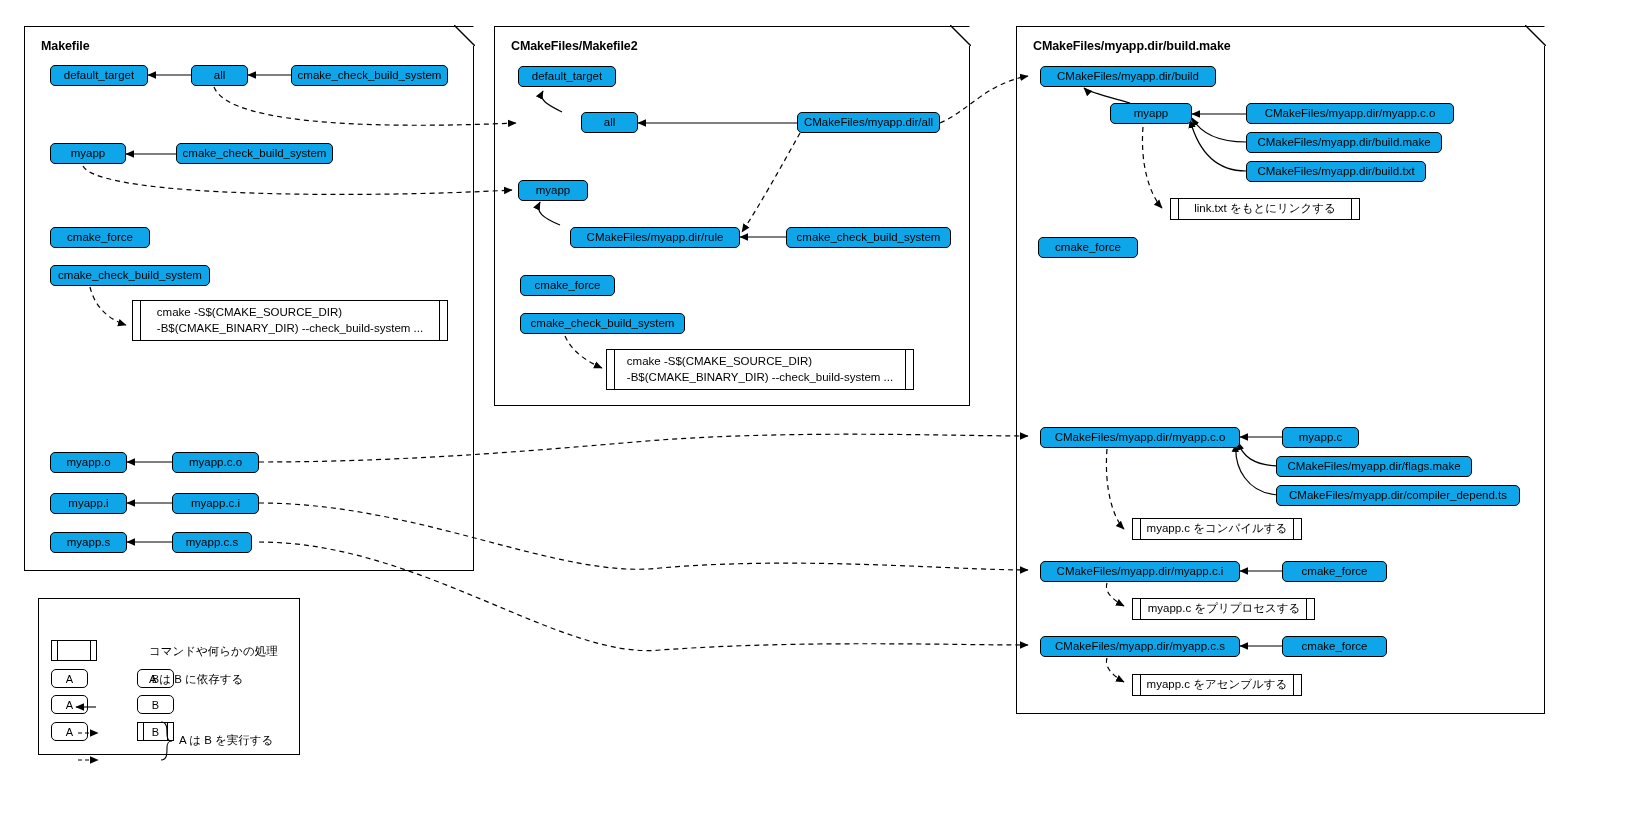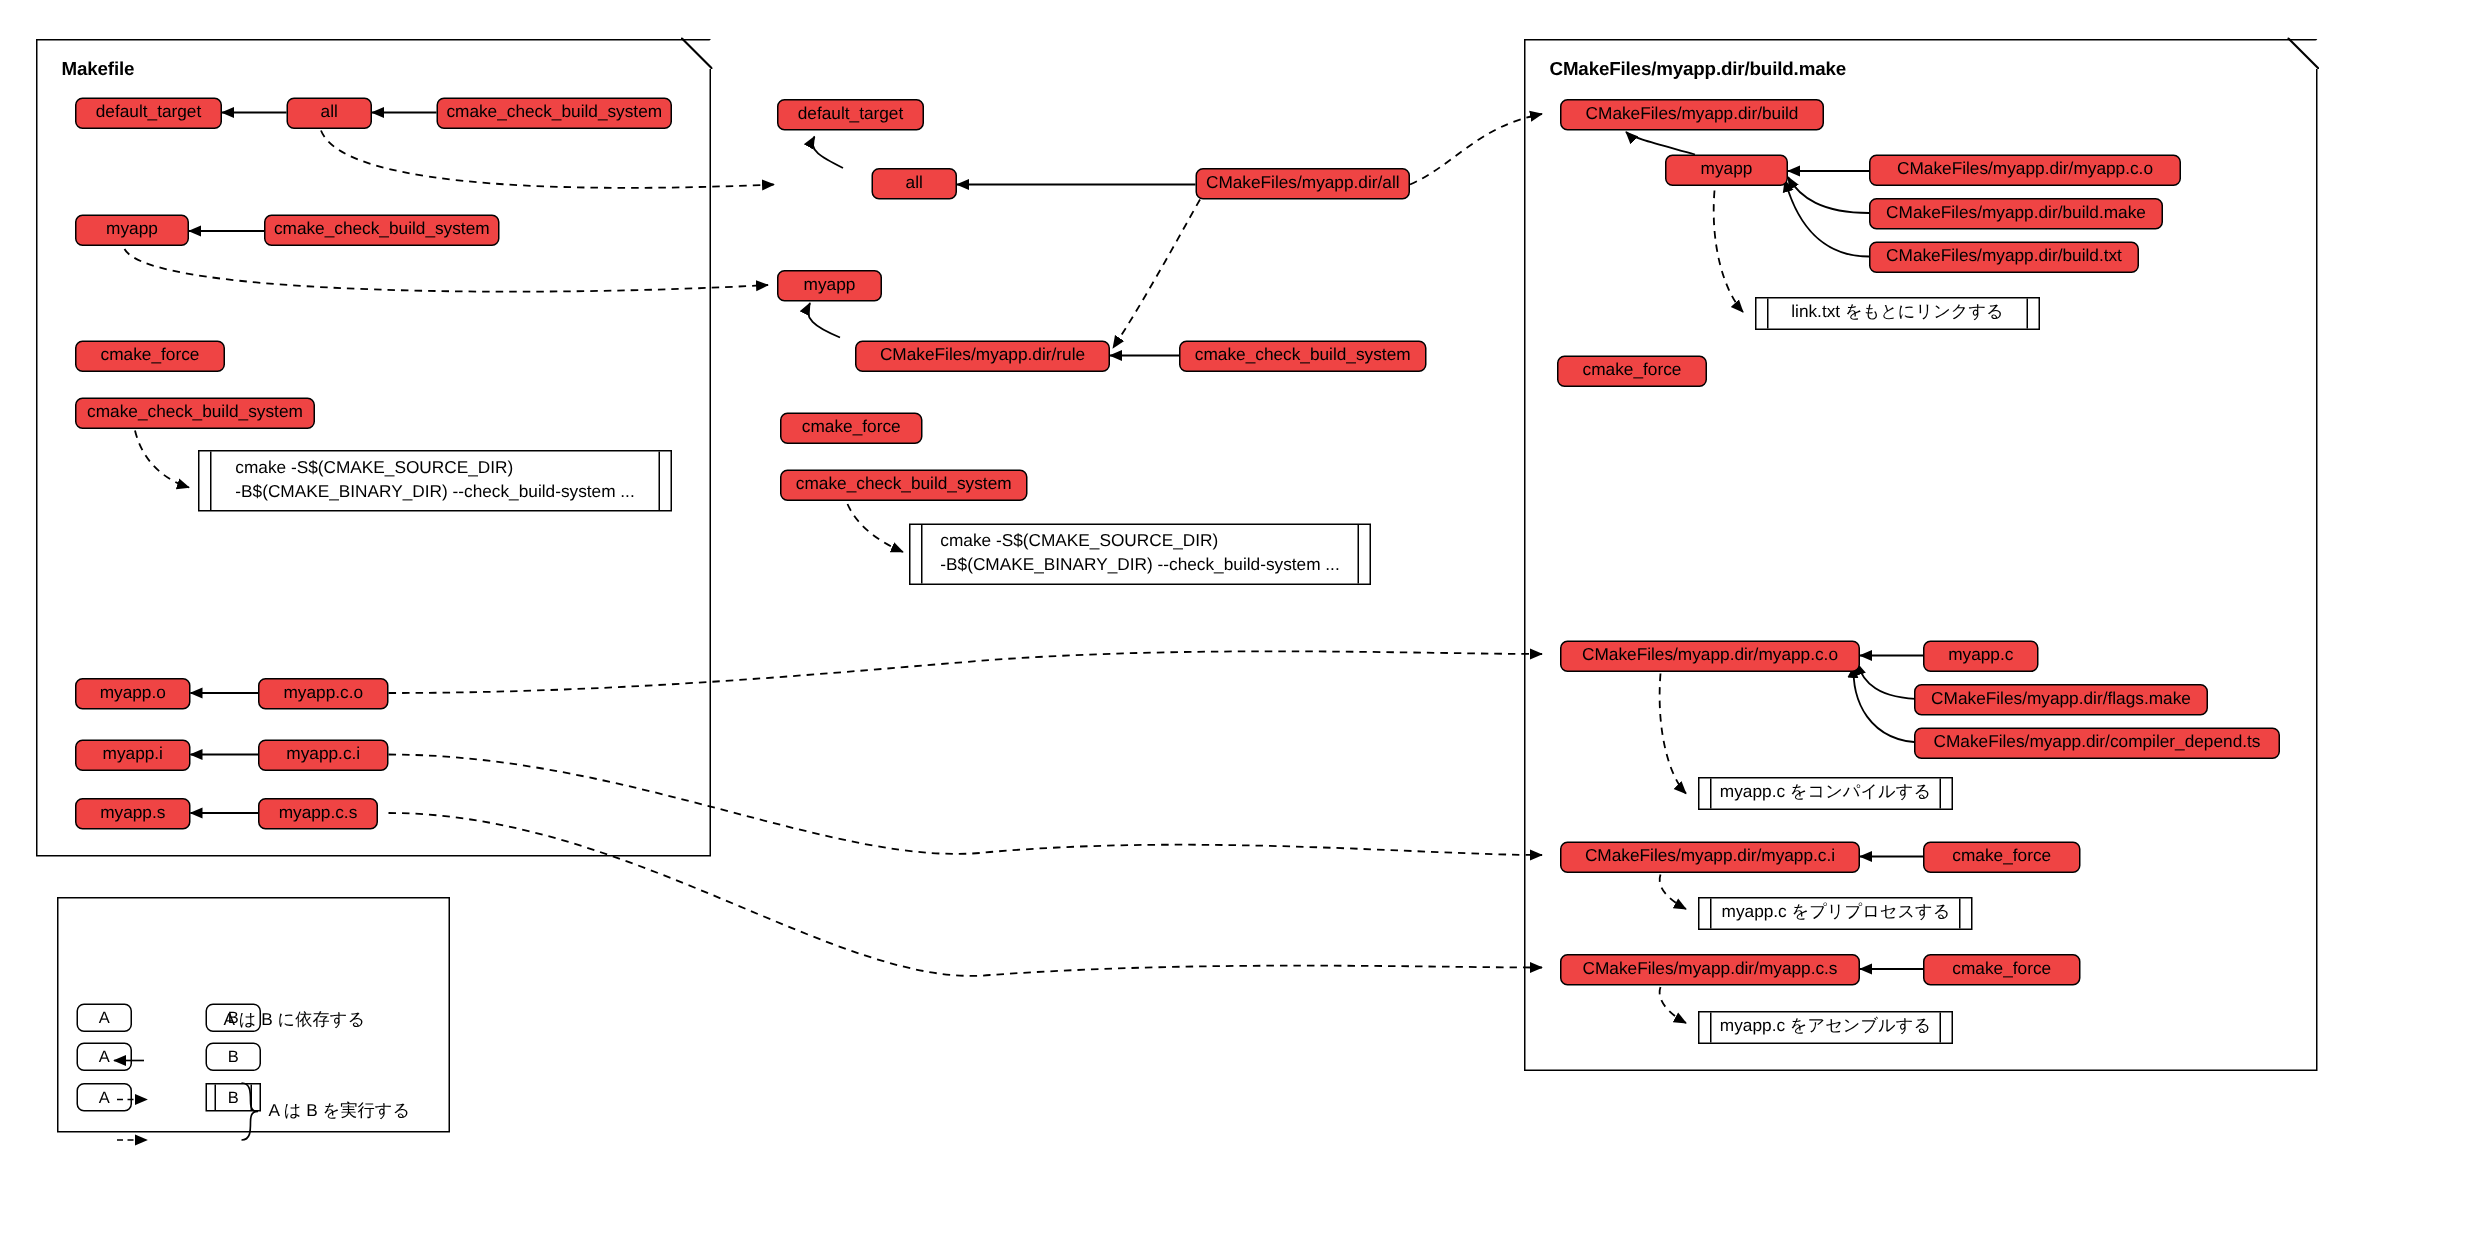--- a/index.html
+++ b/index.html
@@ -47,21 +47,21 @@
     letter-spacing:-0.1px;
     white-space:nowrap;
     z-index:6;
   }
   
   .node{
     position:absolute;
     box-sizing:border-box;
     border:1.1px solid #000;
     border-radius:5px;
-    background:#ef4444;
+    background:#0ea5e9;
     display:flex;
     align-items:center;
     justify-content:center;
     font-size:11.5px;
     line-height:1.25;
     white-space:nowrap;
     text-align:right;
     z-index:5;
     padding:0 6px;
   }
@@ -146,20 +146,28 @@
 
   <div class="panel" style="left:24px;top:26px;width:450px;height:545px;text-align:right;">
     <div class="panel-body"></div>
     <svg class="fold-diag" viewBox="0 0 21 21">
       <path d="M21 0 L21 21 L0 21" fill="#fff" stroke="none"></path>
       <path d="M0 0 L21 21" fill="none" stroke="#000" stroke-width="1.4"></path>
     </svg>
     <div class="panel-title">Makefile</div>
   </div>
 
+  <div class="panel" style="left:494px;top:26px;width:476px;height:380px;">
+    <div class="panel-body"></div>
+    <svg class="fold-diag" viewBox="0 0 21 21">
+      <path d="M21 0 L21 21 L0 21" fill="#fff" stroke="none"></path>
+      <path d="M0 0 L21 21" fill="none" stroke="#000" stroke-width="1.4"></path>
+    </svg>
+    <div class="panel-title">CMakeFiles/Makefile2</div>
+  </div>
 
   <div class="panel" style="left:1016px;top:26px;width:529px;height:688px;">
     <div class="panel-body"></div>
     <svg class="fold-diag" viewBox="0 0 21 21">
       <path d="M21 0 L21 21 L0 21" fill="#fff" stroke="none"></path>
       <path d="M0 0 L21 21" fill="none" stroke="#000" stroke-width="1.4"></path>
     </svg>
     <div class="panel-title">CMakeFiles/myapp.dir/build.make</div>
   </div>
 
@@ -270,20 +278,24 @@
   <div class="node" style="left:1040px;top:561px;width:200px;height:21px;">CMakeFiles/myapp.dir/myapp.c.i</div>
   <div class="node" style="left:1282px;top:561px;width:105px;height:21px;">cmake_force</div>
   <div class="cmd center" style="left:1132px;top:598px;width:183px;height:22px;padding-left:11px;">myapp.c をプリプロセスする</div>
 
   <div class="node" style="left:1040px;top:636px;width:200px;height:21px;">CMakeFiles/myapp.dir/myapp.c.s</div>
   <div class="node" style="left:1282px;top:636px;width:105px;height:21px;">cmake_force</div>
   <div class="cmd center" style="left:1132px;top:674px;width:170px;height:22px;">myapp.c をアセンブルする</div>
 
   <div id="legend">
 
+    <div class="lg-row" style="top:39px;">
+      <div class="lg-swatch lg-cmd" style="top:2px;width:46px;height:21px;"></div>
+      <div class="lg-text" style="top:6px;">コマンドや何らかの処理</div>
+    </div>
 
     <div class="lg-row" style="top:70px;">
       <div class="lg-swatch lg-box" style="top:0px;left:12px;width:37px;height:19px;">A</div>
       <div class="lg-swatch lg-box" style="top:0px;left:98px;width:37px;height:19px;">B</div>
       <div class="lg-text" style="top:3px;">A は B に依存する</div>
     </div>
 
     <div class="lg-row" style="top:96px;">
       <div class="lg-swatch lg-box" style="top:0px;left:12px;width:37px;height:19px;">A</div>
       <div class="lg-swatch lg-box" style="top:0px;left:98px;width:37px;height:19px;">B</div>

